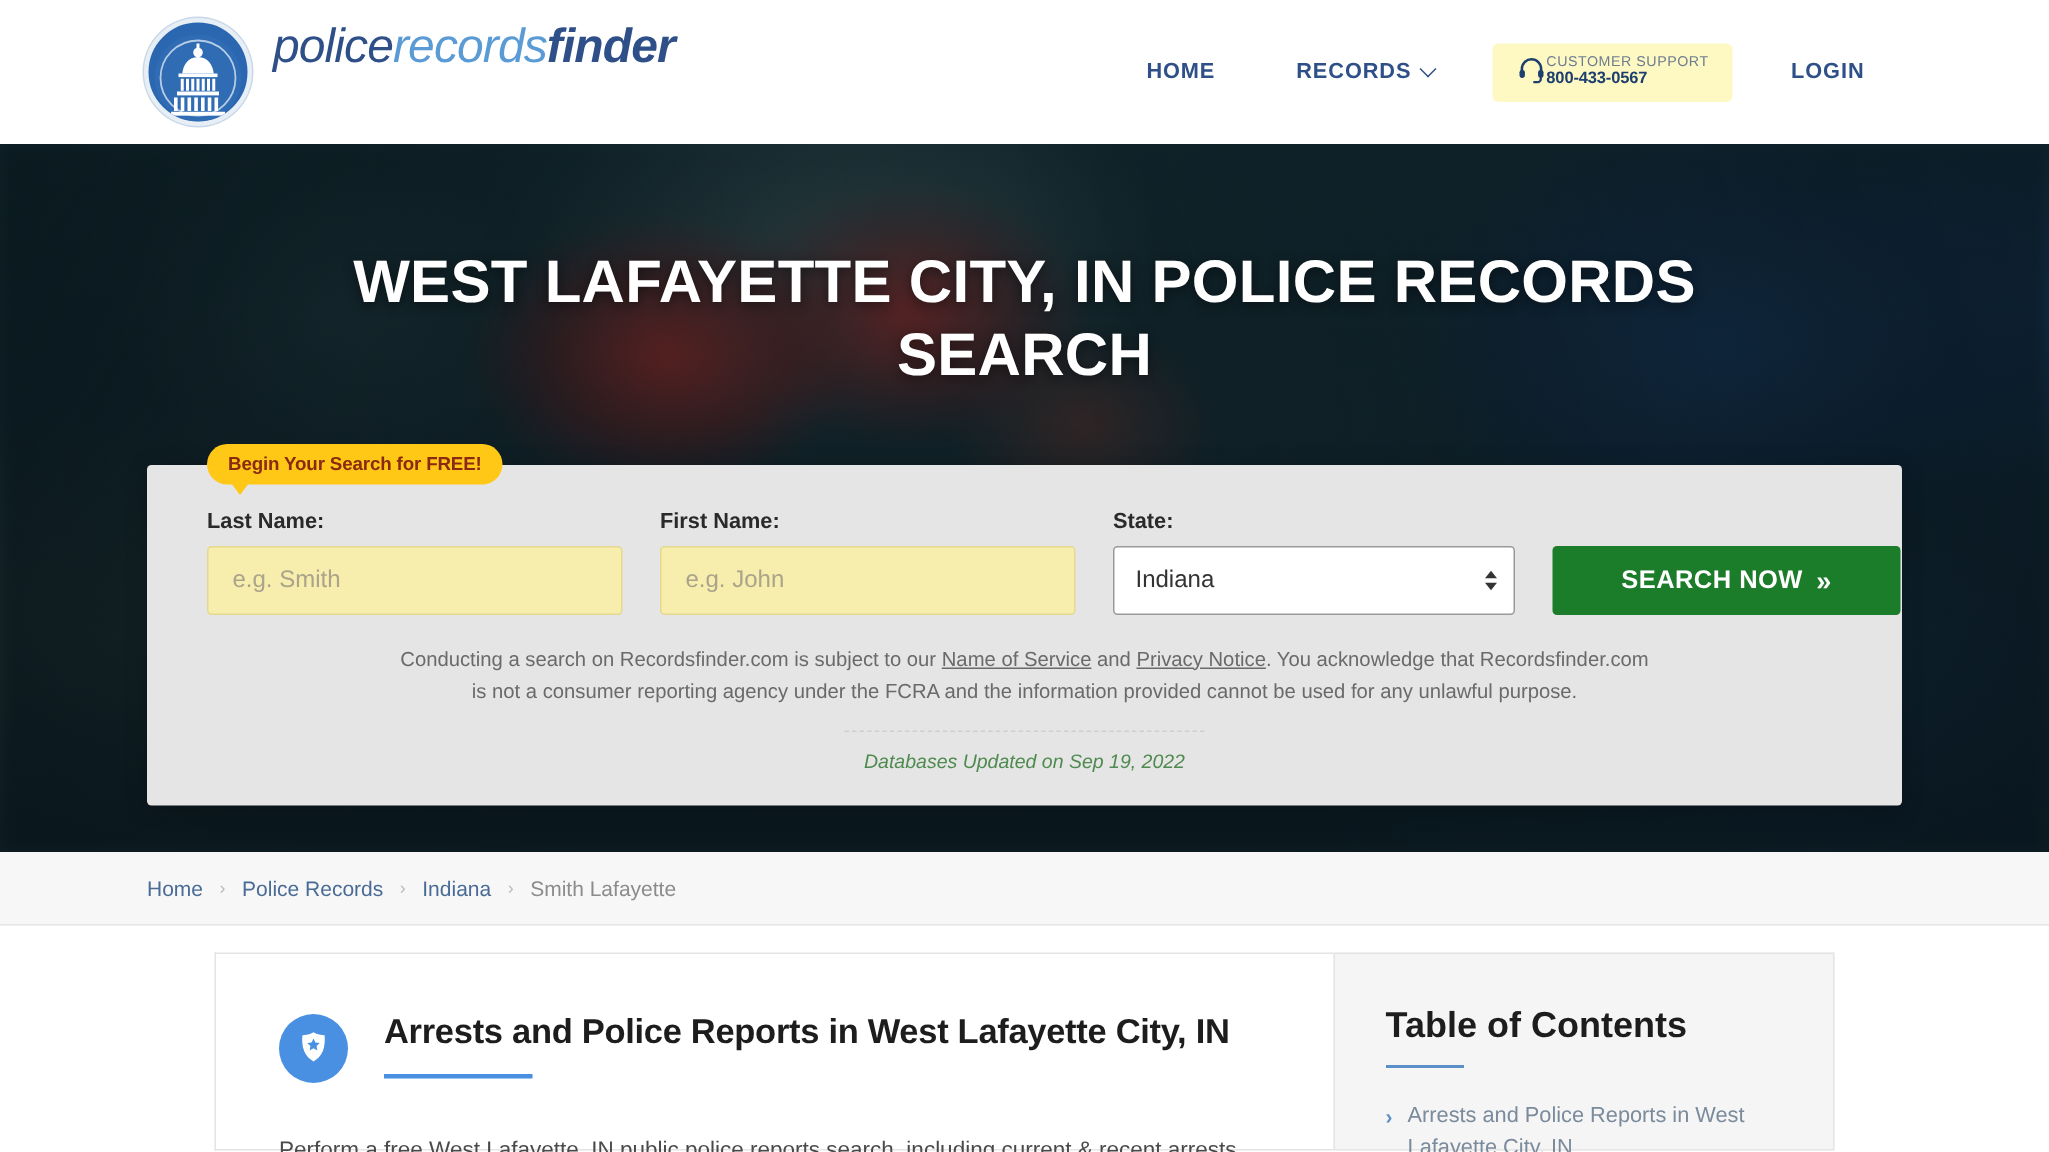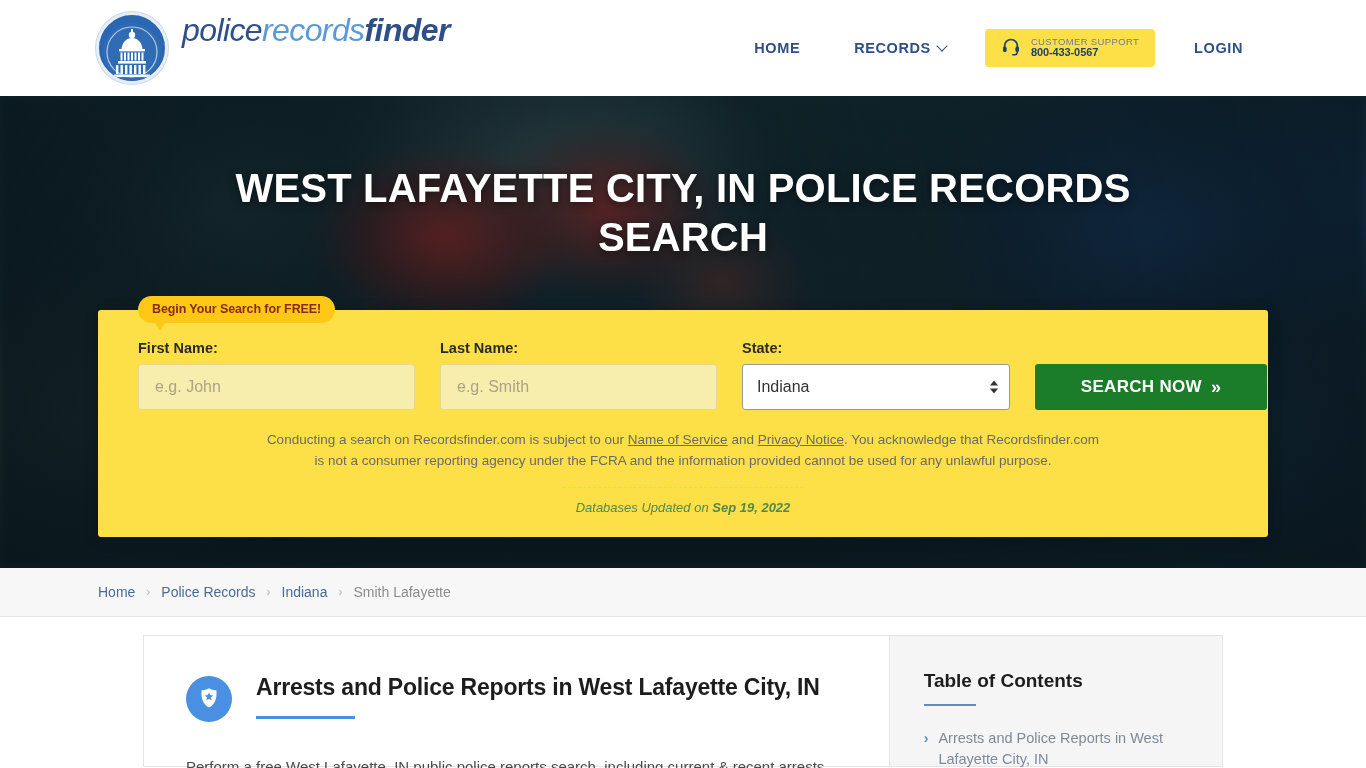--- a/index.html
+++ b/index.html
@@ -70,25 +70,25 @@
     gap: 7px;
   }
   .caret {
     display: inline-block;
     width: 8px; height: 8px;
     border-right: 1.6px solid #2e4f87;
     border-bottom: 1.6px solid #2e4f87;
     transform: translateY(-2px) rotate(45deg);
   }
   .support-box {
-    background: #fde047;
+    background: #fef9c3;
     border-radius: 4px;
     display: flex;
     align-items: center;
-    gap: 10px;
+    gap: 0;
     padding: 7px 16px;
     margin: 0 12px;
     text-decoration: none;
   }
   .support-text { line-height: 1.05; }
   .support-label {
     display: block;
     font-size: 9.5px;
     letter-spacing: 0.35px;
     color: #6d7d90;
@@ -155,21 +155,21 @@
     letter-spacing: 0.2px;
     text-transform: uppercase;
     text-shadow: 0 2px 8px rgba(0,0,0,.45);
     padding: 0 60px;
   }
 
   
   .search-card {
     position: relative;
     margin-top: 48px;
-    background: #fde047;
+    background: #e5e5e5;
     border-radius: 3px;
     box-shadow: 0 2px 14px rgba(0,0,0,.22);
     padding: 30px 40px 22px 40px;
   }
   .free-badge {
     position: absolute;
     top: -14px; left: 40px;
     background: #ffc716;
     color: #8a2a10;
     font-size: 12.5px;
@@ -286,21 +286,21 @@
     position: relative;
   }
   .updated::before {
     content: "";
     position: absolute;
     top: 0; left: 50%;
     transform: translateX(-50%);
     width: 240px;
     border-top: 1px dashed #cfcfcf;
   }
-  .updated b { font-weight: 700; text-align: right; }
+  .updated b { font-weight: 400; text-align: right; }
 
   
   .crumb-bar {
     height: 49px;
     background: #f7f7f7;
     border-bottom: 1px solid #e6e6e6;
     display: flex;
     align-items: center;
   }
   .crumbs {
@@ -373,21 +373,21 @@
   }
 
   .toc {
     width: 360px;
     background: #f5f5f5;
     border: 1px solid #e4e4e4;
     padding: 34px 34px 0 34px;
   }
   .toc-title {
     margin: 0;
-    font-size: 19px;
+    font-size: 24px;
     font-weight: 800;
     color: #1d1d1d;
   }
   .toc-rule {
     margin-top: 12px;
     width: 52px;
     border-top: 2px solid #5b8fc9;
   }
   .toc-list { list-style: none; margin: 22px 0 0 0; padding: 0; }
   .toc-item {
@@ -485,28 +485,28 @@
     <div class="hero-tint"></div>
   </div>
 
   <div class="hero-inner">
     <h1 class="hero-title">WEST LAFAYETTE CITY, IN POLICE RECORDS SEARCH</h1>
 
     <div class="search-card">
       <div class="free-badge">Begin Your Search for FREE!</div>
 
       <form class="form-row">
+        <div class="field ln">
+          <label class="field-label">Last Name:</label>
+          <input class="text-input" type="text" placeholder="e.g. Smith" style="">
+        </div>
+
         <div class="field fn">
           <label class="field-label">First Name:</label>
           <input class="text-input" type="text" placeholder="e.g. John" style="">
-        </div>
-
-        <div class="field ln">
-          <label class="field-label">Last Name:</label>
-          <input class="text-input" type="text" placeholder="e.g. Smith" style="">
         </div>
 
         <div class="field st">
           <label class="field-label">State:</label>
           <div class="select-wrap">
             <select class="state-select">
               <option>Indiana</option>
             </select>
             <span class="select-arrows">
                 <i class="up"></i>

